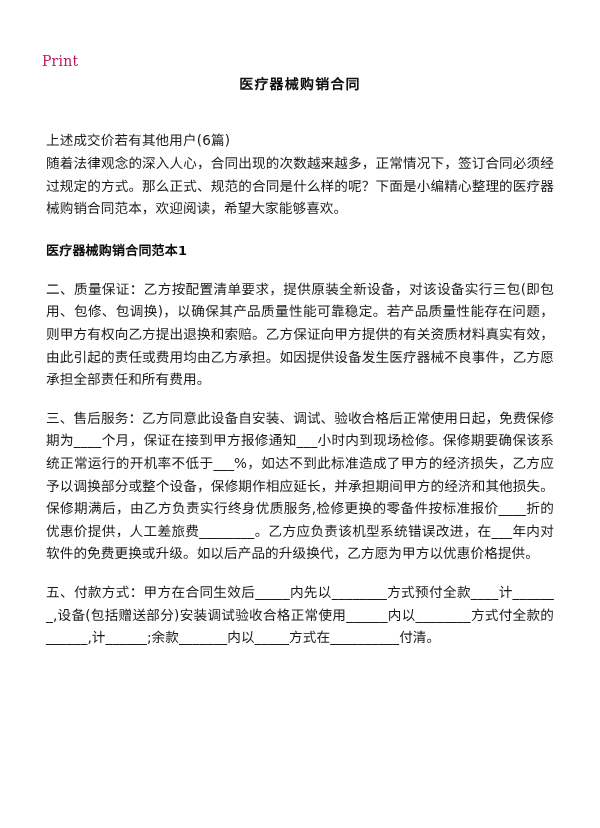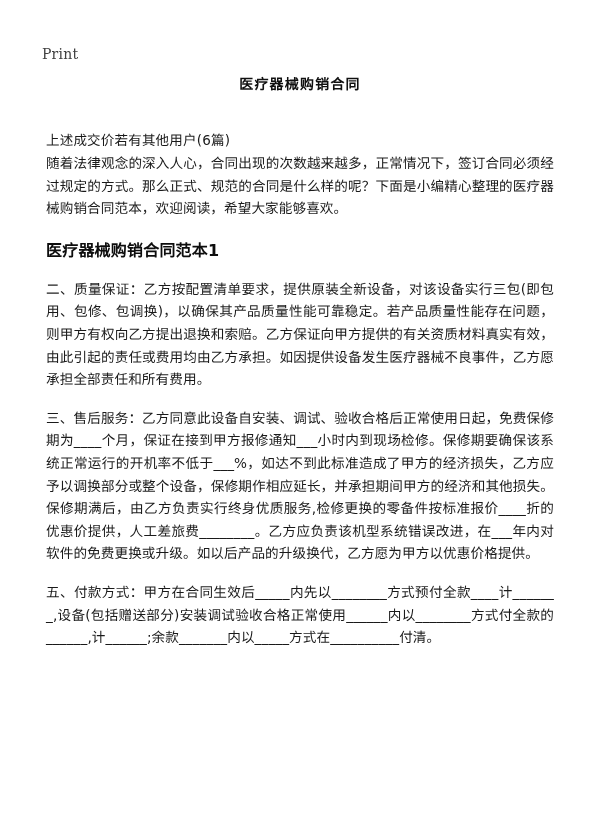--- a/index.html
+++ b/index.html
@@ -21,25 +21,25 @@
   .page {
     position: absolute;
     inset: 0;
     background: #ffffff;
   }
 
   
   .print-label {
     position: absolute;
     left: 42px;
-    top: 45px;
+    top: 52px;
     font-family: "DejaVu Serif", "Liberation Serif", serif;
     font-size: 14px;
     line-height: 18px;
-    color: #404040;
+    color: #be185d;
     letter-spacing: 0.2px;
     white-space: nowrap;
   }
 
   
   .doc {
     position: absolute;
     left: 46px;
     top: 68px;
     width: 508px;
@@ -73,21 +73,21 @@
     color: #1a1a1a;
     letter-spacing: 0.1px;
     word-break: break-all;
   }
 
   p.para.first-body {
     margin-top: 2px;
   }
 
   h2.section-heading {
-    font-size: 16px;
+    font-size: 13px;
     line-height: 22px;
     font-weight: 700;
     margin: 20px 0 0 0;
     color: #0d0d0d;
     letter-spacing: 0.2px;
   }
 </style>
 </head>
 <body>
 

